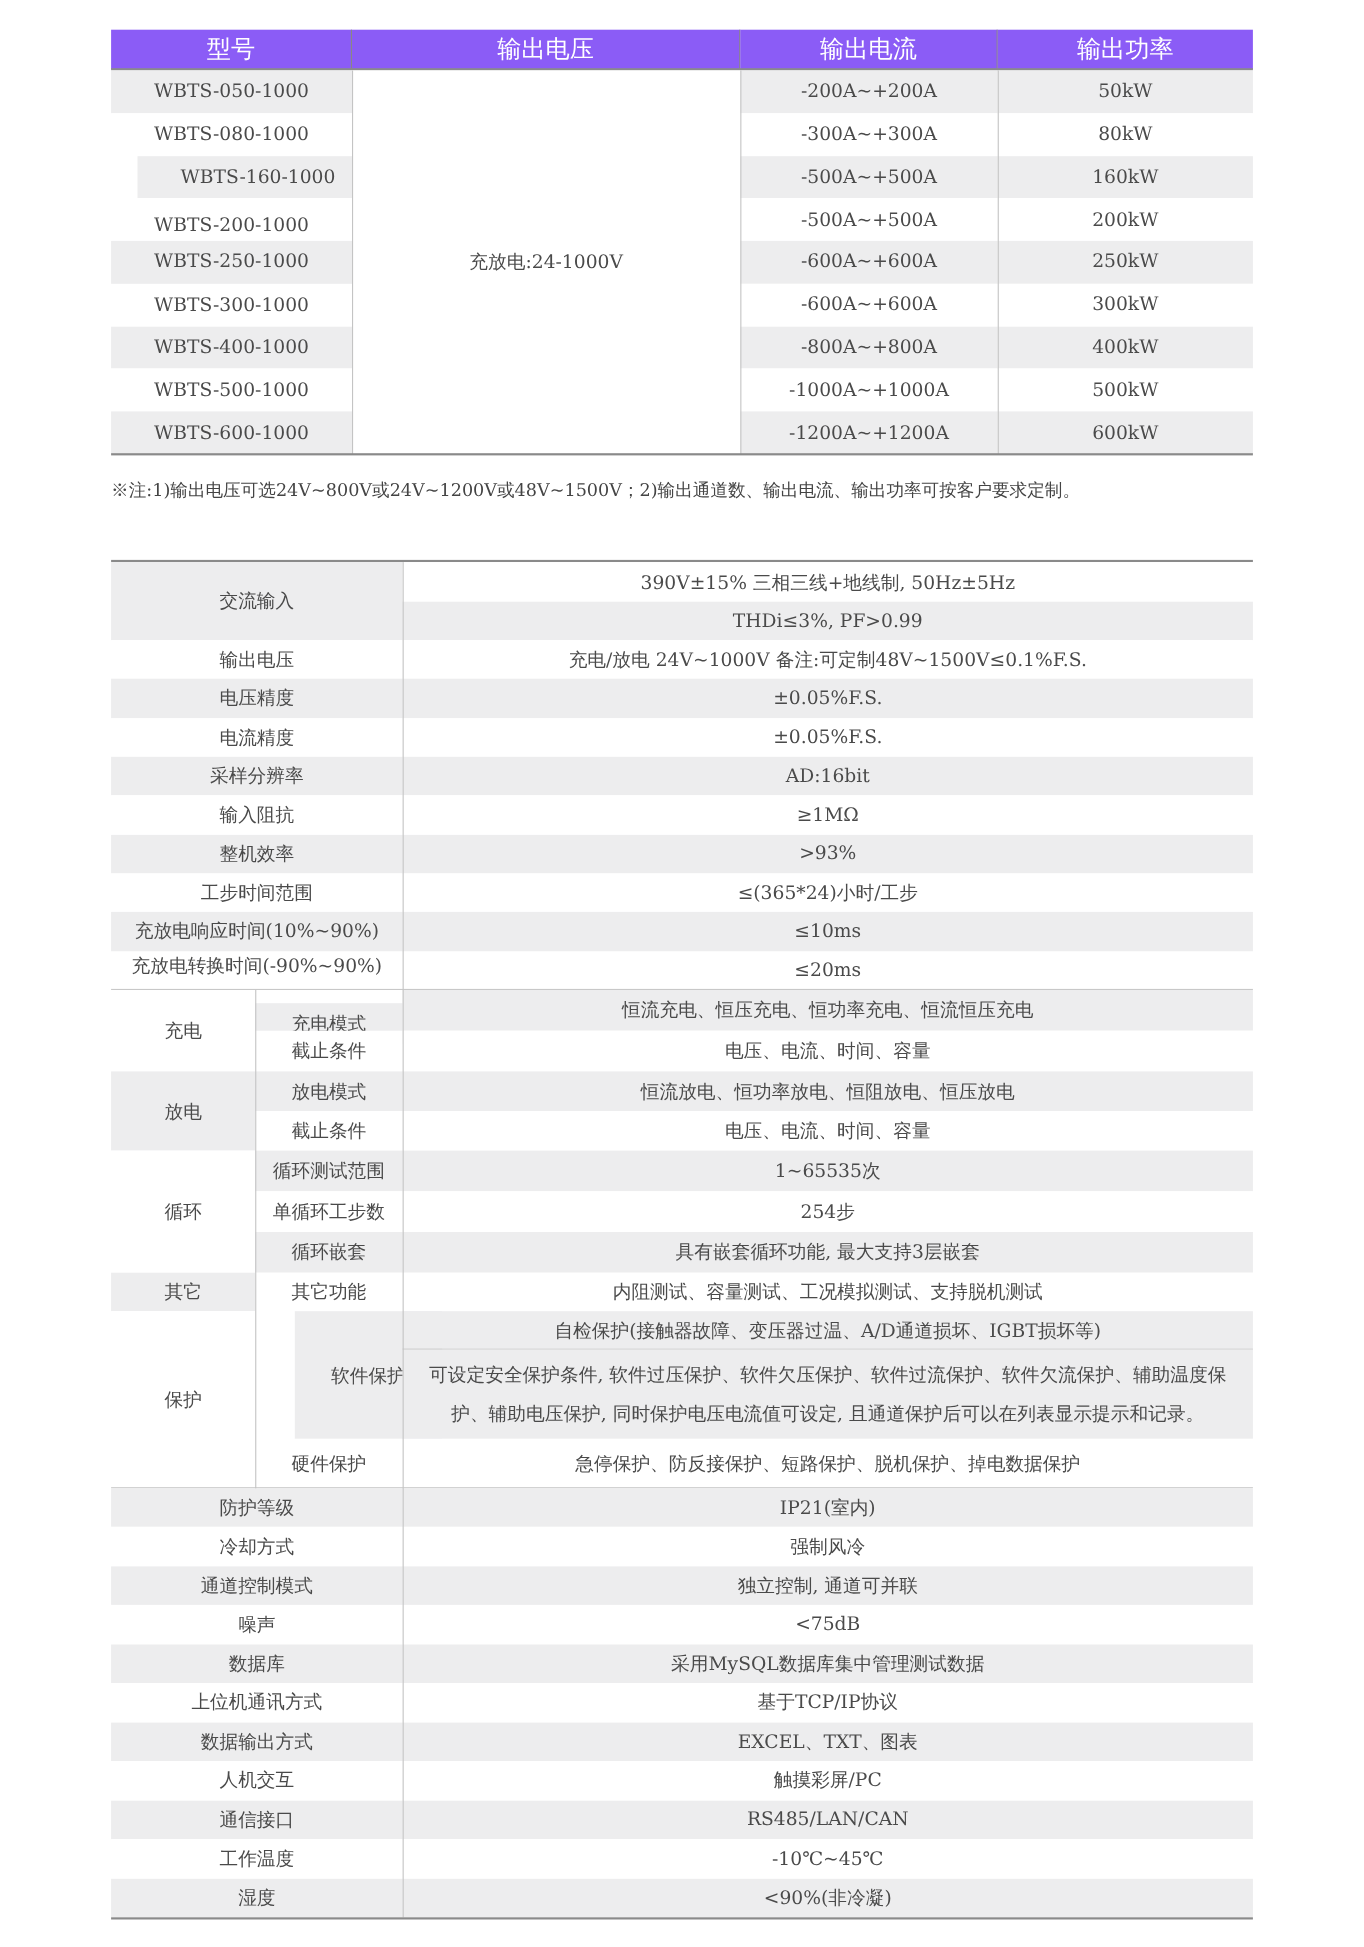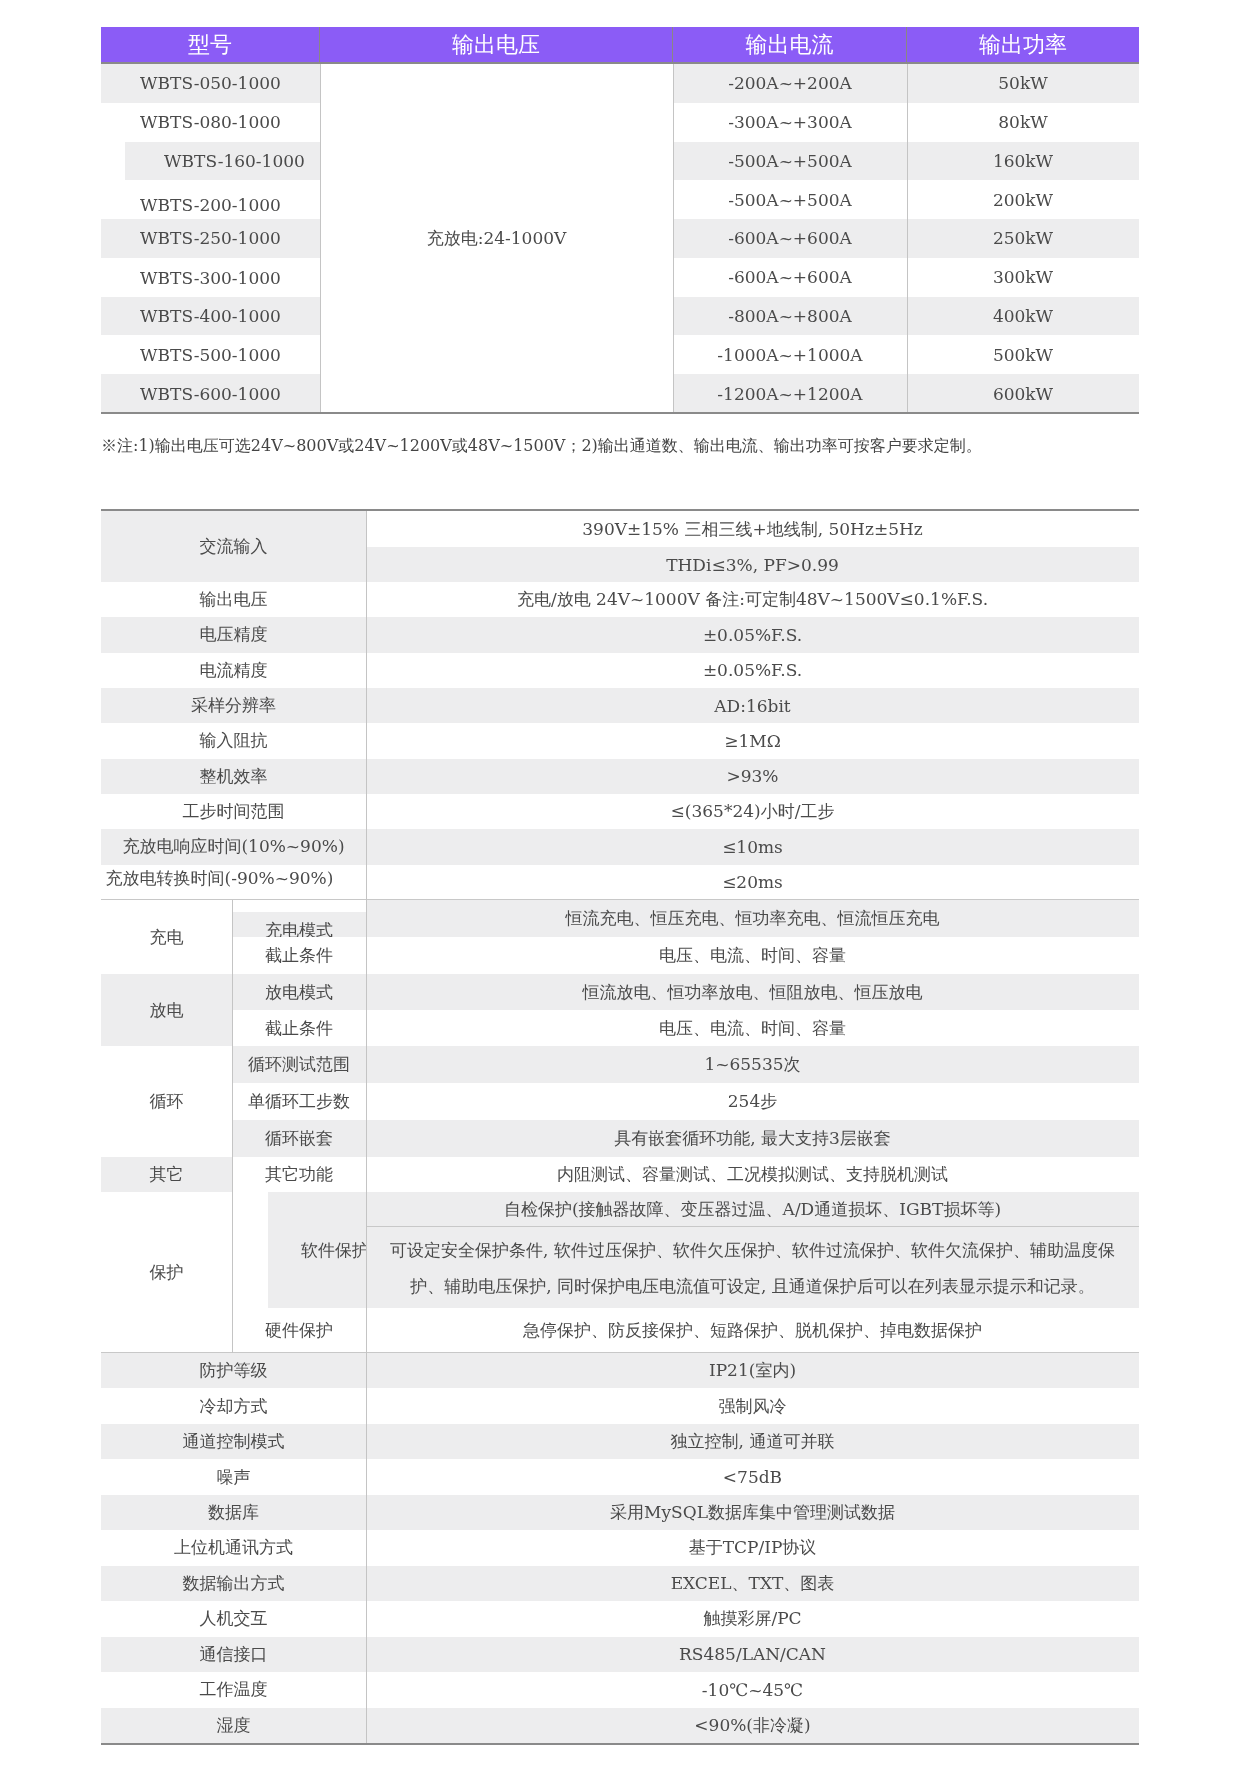--- a/index.html
+++ b/index.html
@@ -84,21 +84,21 @@
       <div class="abs cell g" style="left:101px;top:688px;width:265px;height:35.333333333333336px;text-align:right;">采样分辨率</div>
       <div class="abs cell g" style="left:366px;top:688px;width:773px;height:35.333333333333336px;">AD:16bit</div>
       <div class="abs cell w" style="left:101px;top:723.3333333333334px;width:265px;height:35.333333333333336px;">输入阻抗</div>
       <div class="abs cell w" style="left:366px;top:723.3333333333334px;width:773px;height:35.333333333333336px;">≥1MΩ</div>
       <div class="abs cell g" style="left:101px;top:758.6666666666667px;width:265px;height:35.333333333333336px;">整机效率</div>
       <div class="abs cell g" style="left:366px;top:758.6666666666667px;width:773px;height:35.333333333333336px;">&gt;93%</div>
       <div class="abs cell w" style="left:101px;top:794px;width:265px;height:35.333333333333336px;">工步时间范围</div>
       <div class="abs cell w" style="left:366px;top:794px;width:773px;height:35.333333333333336px;">≤(365*24)小时/工步</div>
       <div class="abs cell g" style="left:101px;top:829.3333333333334px;width:265px;height:35.333333333333336px;">充放电响应时间(10%~90%)</div>
       <div class="abs cell g" style="left:366px;top:829.3333333333334px;width:773px;height:35.333333333333336px;">≤10ms</div>
-      <div class="abs cell w" style="left:87px;top:864.6666666666667px;width:265px;height:27px;">充放电转换时间(-90%~90%)</div>
+      <div class="abs cell w" style="left:101px;top:864.6666666666667px;width:265px;height:27px;">充放电转换时间(-90%~90%)</div>
       <div class="abs cell w" style="left:366px;top:864.6666666666667px;width:773px;height:35.333333333333336px;">≤20ms</div>
     </div>
 
   <div class="hline" style="left:101px;top:899px;width:1038px;"></div>
 
   <div class="abs cell w" style="left:101px;top:900px;width:131px;height:74px;">充电</div>
   <div class="abs cell g" style="left:232px;top:900px;width:134px;height:37px;margin-top:12px;">充电模式</div>
   <div class="abs cell g" style="left:366px;top:900px;width:773px;height:37px;">恒流充电、恒压充电、恒功率充电、恒流恒压充电</div>
   <div class="abs cell w" style="left:232px;top:937px;width:134px;height:37px;">截止条件</div>
   <div class="abs cell w" style="left:366px;top:937px;width:773px;height:37px;">电压、电流、时间、容量</div>

